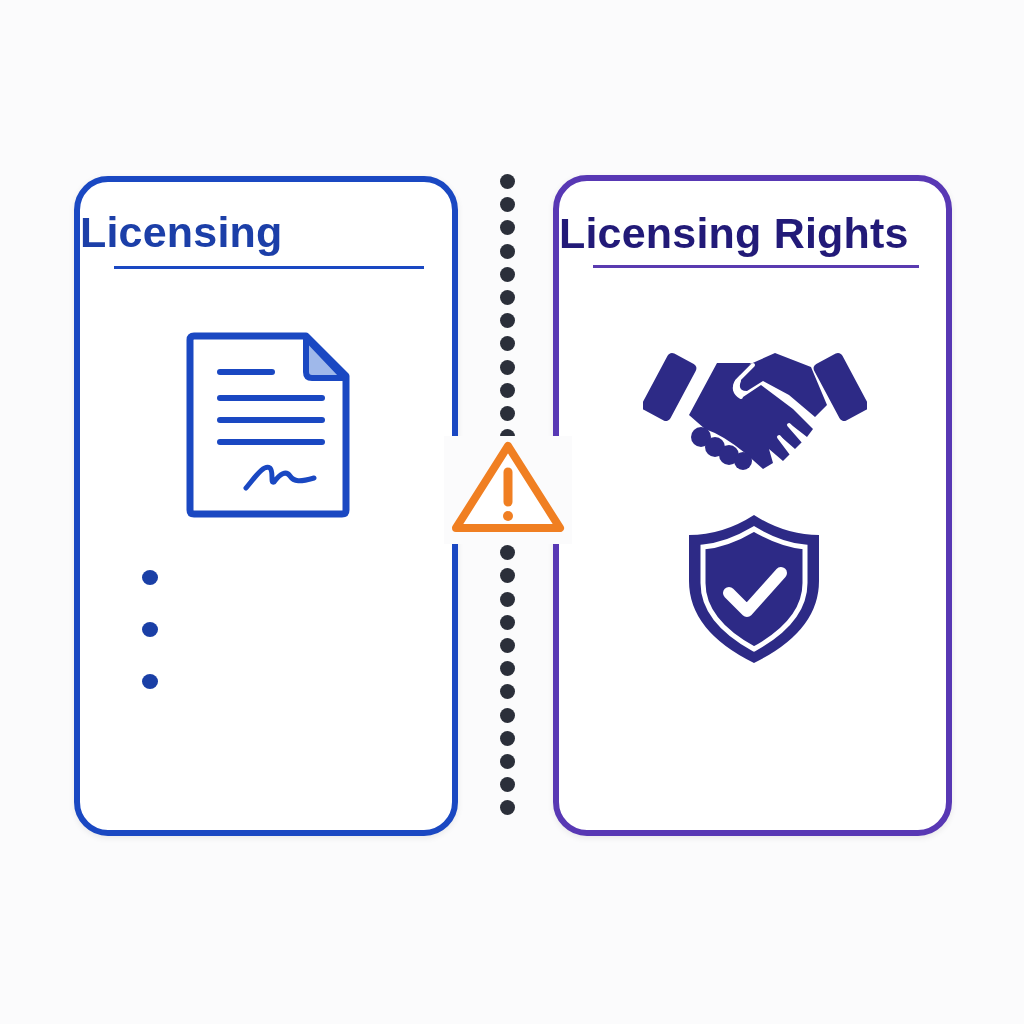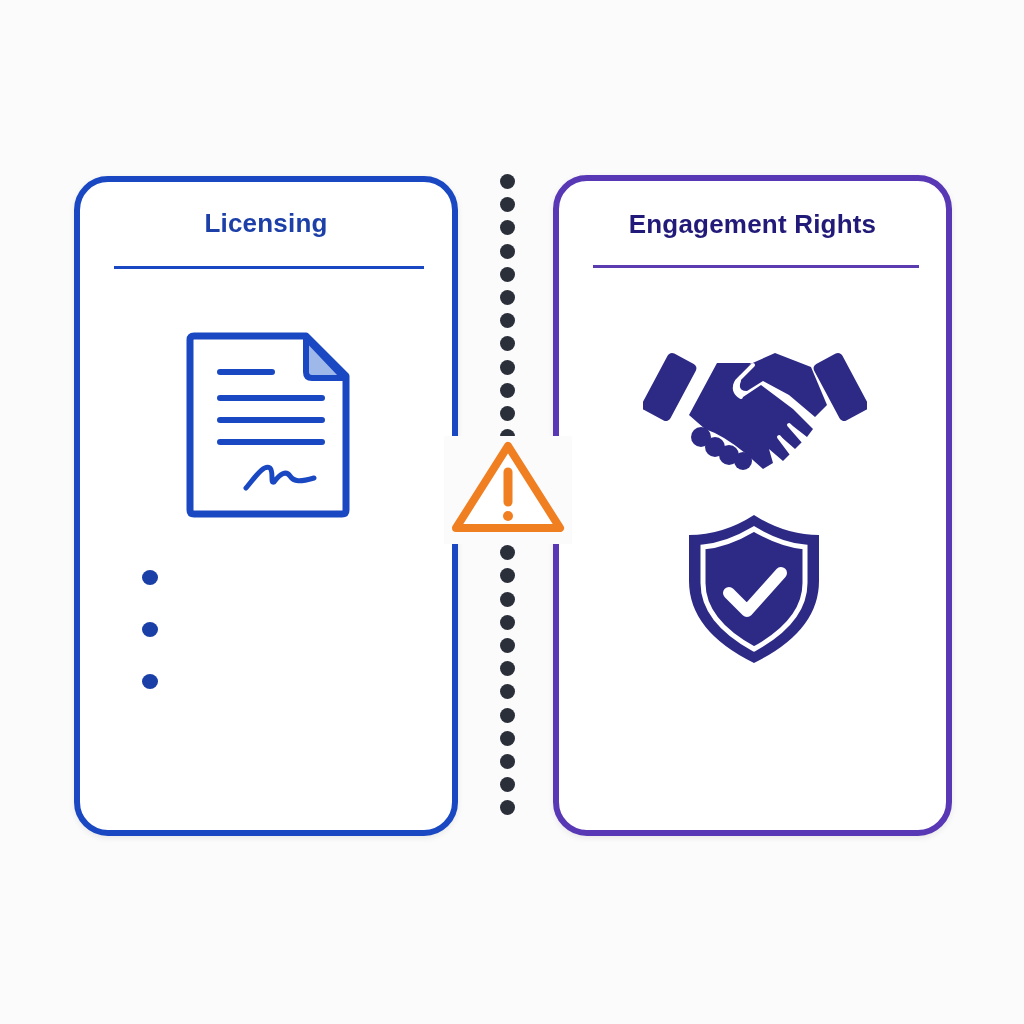--- a/index.html
+++ b/index.html
@@ -8,22 +8,22 @@
       font-family: "Liberation Sans", "DejaVu Sans", sans-serif;
     }
     .panel {
       position: absolute; box-sizing: border-box; background: #ffffff;
       border-radius: 34px; border: 6px solid;
       box-shadow: 0 2px 6px rgba(0,0,0,0.08);
     }
     .panel.left { left: 74px; top: 176px; width: 384px; height: 660px; border-color: #1a48c2; }
     .panel.right { left: 553px; top: 175px; width: 399px; height: 661px; border-color: #5838b4; }
     .title {
-      position: absolute; left: 0; right: 0; text-align: center; font-weight: bold;
-      font-size: 26px; letter-spacing: 0.2px;
+      position: absolute; left: 0; right: 0; font-weight: bold;
+      font-size: 43px; letter-spacing: 0.2px;
     }
     .left .title { top: 26px; color: #1c3fa8; }
     .right .title { top: 28px; color: #221a78; }
     .rule { position: absolute; height: 3px; }
     .left .rule { left: 34px; width: 310px; top: 84px; background: #1a48c2; }
     .right .rule { left: 34px; width: 326px; top: 84px; background: #5a3bb0; }
     .abs { position: absolute; }
     .bullet { position: absolute; width: 16px; height: 15px; border-radius: 50%; background: #1a3fa6; }
     .divider-dot { position: absolute; left: 500px; width: 15px; height: 15px; border-radius: 50%; background: #2b2f3a; }
     .warn-bg { position: absolute; left: 444px; top: 436px; width: 128px; height: 108px; background: #fbfbfc; }
@@ -71,21 +71,21 @@
     <line x1="36" y1="114" x2="138" y2="114" stroke="#1a48c2" stroke-width="6" stroke-linecap="round"></line>
     <path d="M62 160 C72 148 80 136 86 140 C90 144 86 156 90 154 C96 146 102 142 106 148 C110 154 116 154 130 150" fill="none" stroke="#1a48c2" stroke-width="5" stroke-linecap="round" stroke-linejoin="round"></path>
   </svg>
 
   <div class="bullet" style="left:62px; top:388px;"></div>
   <div class="bullet" style="left:62px; top:440px;"></div>
   <div class="bullet" style="left:62px; top:492px;"></div>
 </div>
 
 <div class="panel right">
-  <div class="title">Engagement Rights</div>
+  <div class="title">Licensing Rights</div>
   <div class="rule"></div>
 
   <svg class="abs" style="left:84px; top:164px;" width="224" height="130" viewBox="0 0 224 130">
     <g fill="#2d2a86">
       <rect x="10" y="10" width="32" height="64" rx="5" transform="rotate(28 26 42)"></rect>
       <rect x="182" y="10" width="32" height="64" rx="5" transform="rotate(-28 198 42)"></rect>
       <path d="M46 70 L74 18 L108 18 L92 36 Q86 48 100 52 L118 40 L150 64 L170 84 L164 92 L146 78 L160 96 L152 104 L136 90 L148 108 L140 116 L126 104 L130 118 L120 124 L102 108 Q80 90 62 84 Z"></path>
       <path d="M96 24 L132 8 L168 22 L184 60 L172 72 L146 50 L120 36 L104 46 Q94 46 98 36 Z"></path>
       <circle cx="58" cy="92" r="10"></circle>
       <circle cx="72" cy="102" r="10"></circle>

